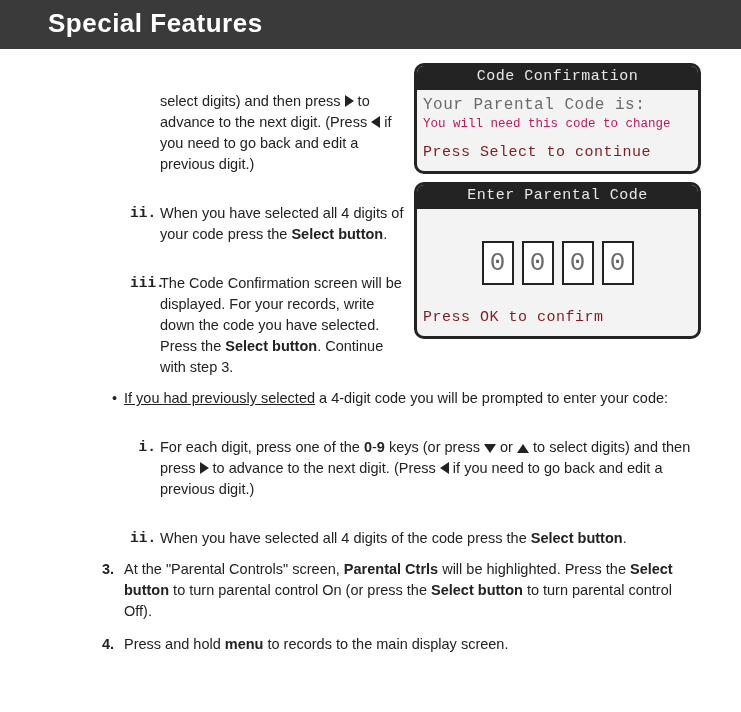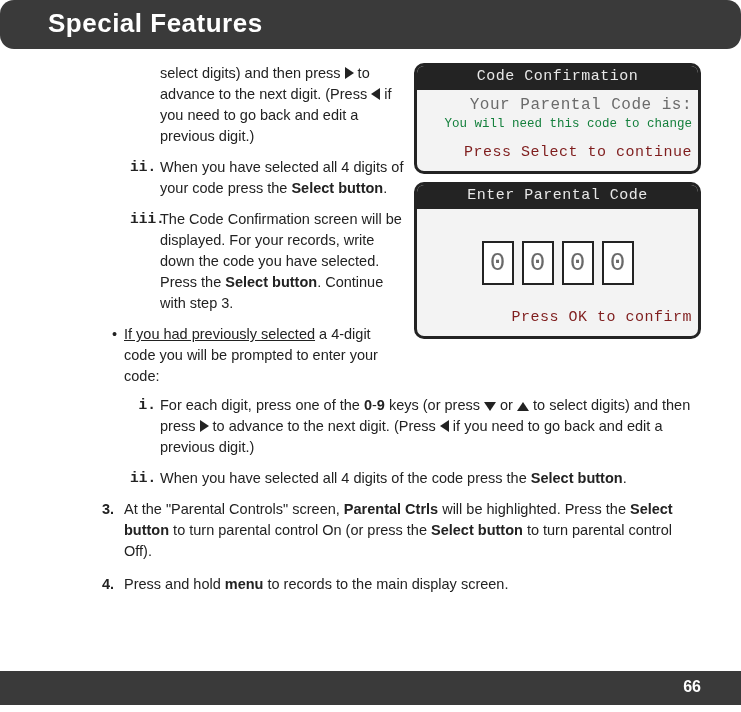--- a/index.html
+++ b/index.html
@@ -1,39 +1,39 @@
 <!DOCTYPE html>
 <html><head>
 <meta charset="utf-8">
 <style>
   * { box-sizing: border-box; margin: 0; padding: 0; }
   body { font-family: Arial, Helvetica, sans-serif; background: #fff; width: 741px; }
   
-  .header-bar { background: #3a3a3a; color: #fff; padding: 8px 0 10px 48px; border-radius: 14px; }
+  .header-bar { background: #3a3a3a; color: #fff; padding: 8px 0 10px 48px; }
   .header-bar h1 { font-size: 26px; font-weight: bold; letter-spacing: 0.5px; }
   
   .page { padding: 14px 40px 24px 48px; position: relative; }
   
   .float-screens { float: right; width: 287px; margin-left: 8px; }
   
   .screen { border: 3px solid #232323; border-radius: 10px; background: #f3f3f3; margin-bottom: 8px; overflow: hidden; }
   .screen-title { background: #232323; color: #e8e8e8; text-align: center; font-family: "Courier New", monospace; font-size: 15px; padding: 2px 0 5px; letter-spacing: 0.5px; }
-  .screen-body { padding: 6px 6px 10px; text-align: right; color: #6b6b6b; font-family: "Courier New", monospace; }
+  .screen-body { padding: 6px 6px 10px; text-align: left; color: #6b6b6b; font-family: "Courier New", monospace; }
   .sc-line1 { font-size: 16px; letter-spacing: 0.5px; margin-bottom: 2px; }
   .sc-code  { font-size: 36px; letter-spacing: 4px; color: #888; margin: 0 0 4px; line-height: 1; }
-  .sc-note  { font-size: 12.5px; line-height: 1.4; color: #15803d; }
+  .sc-note  { font-size: 12.5px; line-height: 1.4; color: #be185d; }
   .sc-prompt{ font-size: 15px; color: #7f1d1d; margin-top: 10px; letter-spacing: 0.5px; }
   
   .digit-row { display: flex; justify-content: center; gap: 8px; padding: 26px 0 14px; }
   .digit-box { border: 2px solid #232323; width: 32px; height: 44px; display:flex; align-items:center; justify-content:center; font-family:"Courier New",monospace; font-size:26px; color:#6a6a6a; background:#fff; }
   
   .content { font-size: 14.5px; line-height: 1.45; color: #222; }
   
   .roman-list { list-style: none; padding-left: 112px; }
-  .roman-list > li { position: relative; margin-bottom: 10px; }
+  .roman-list > li { position: relative; margin-bottom: 10px; margin-top: 28px; }
   .roman-list > li .rn { position: absolute; left: -30px; width: 26px; text-align: right; font-weight: bold; font-family: Liberation Mono, monospace; }
   
   .bullet-row { padding-left: 76px; position: relative; margin: 6px 0 8px; }
   .bullet-row::before { content: "•"; position: absolute; left: 64px; }
   
   .num-list { list-style: none; padding-left: 76px; }
   .num-list > li { position: relative; margin-bottom: 12px; }
   .num-list > li .nn { position: absolute; left: -22px; font-weight: bold; }
   
   .arrow { display:inline-block; font-size:0; vertical-align: -1px; }

